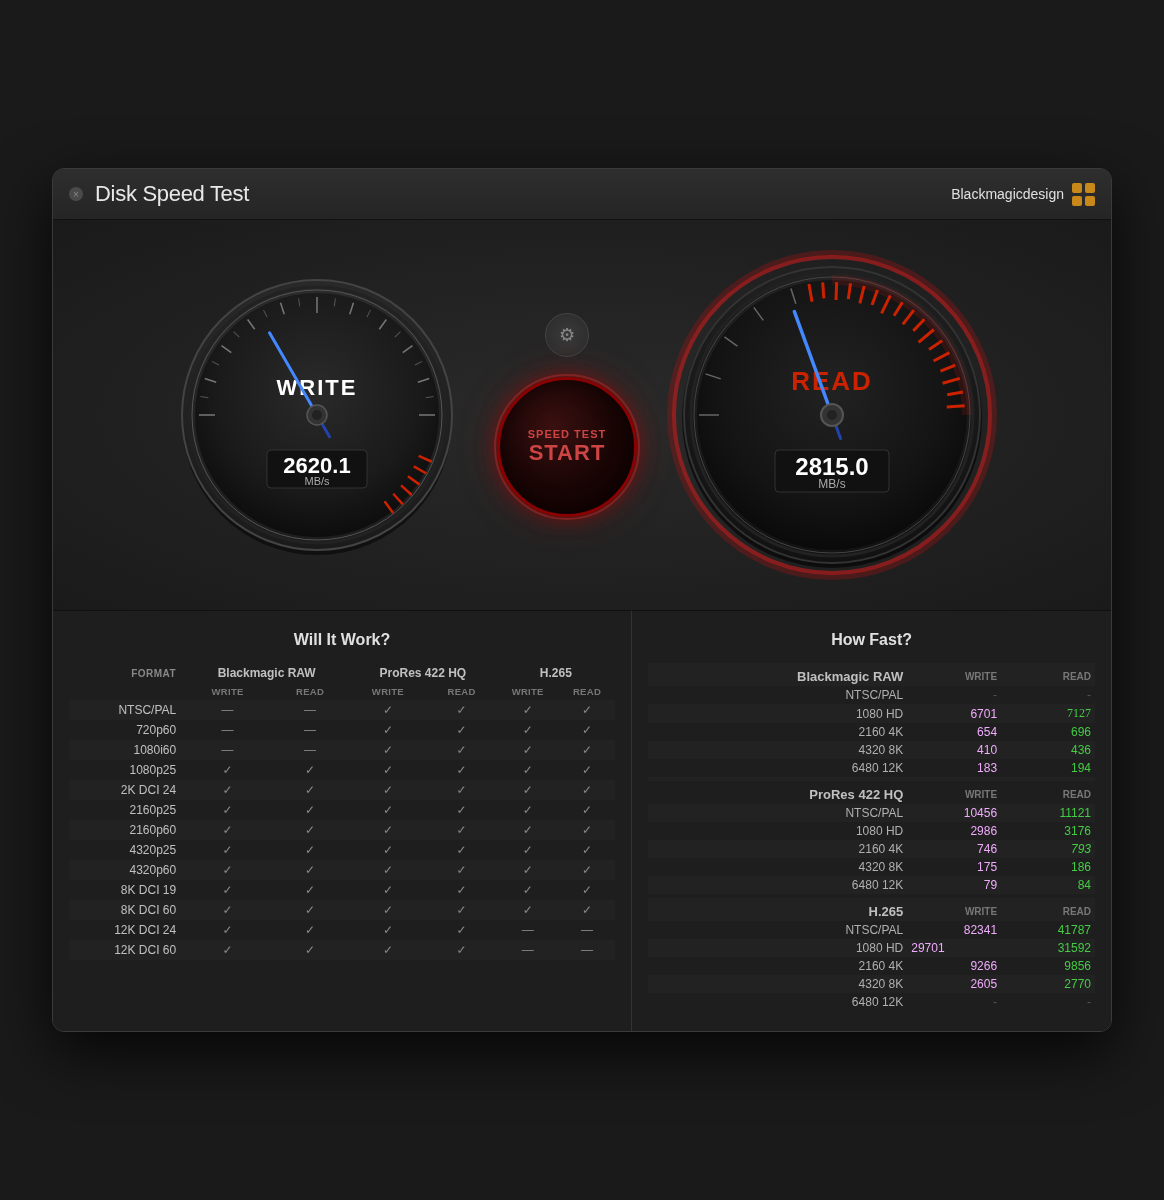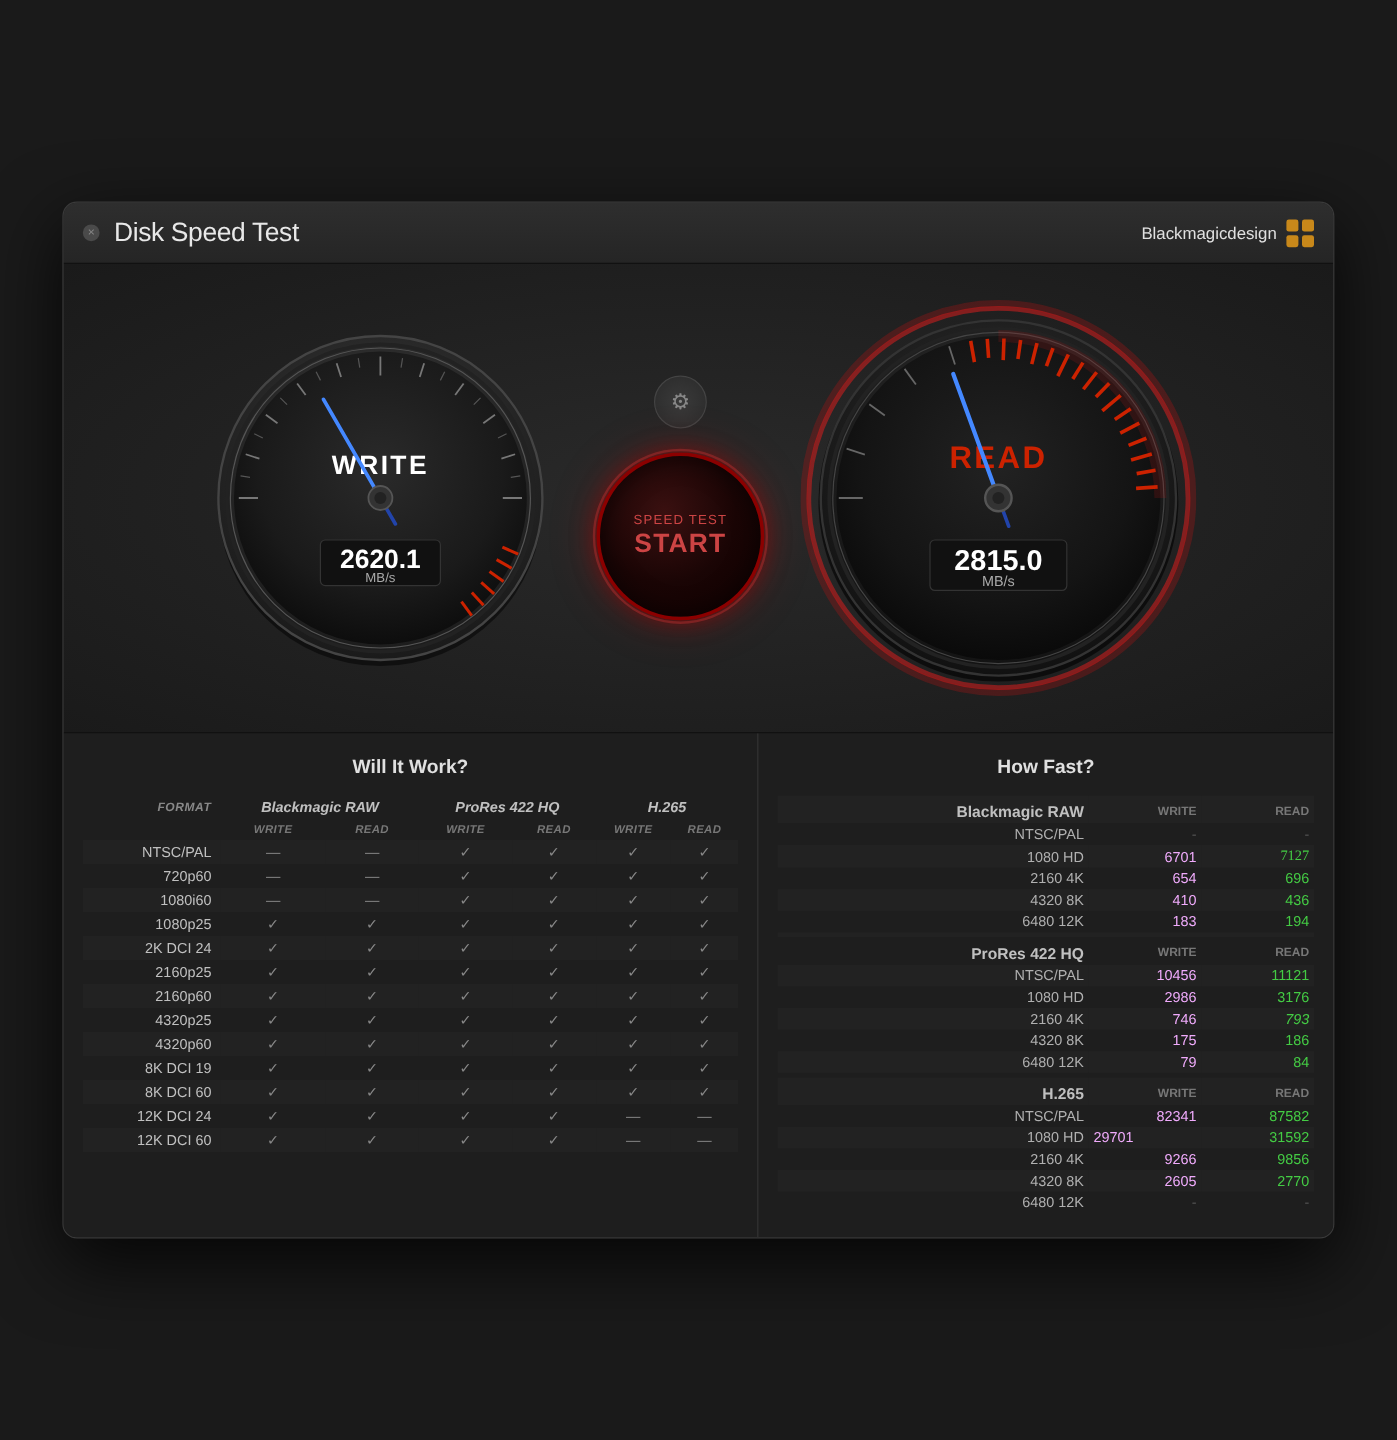--- a/index.html
+++ b/index.html
@@ -131,21 +131,21 @@
     .start-btn::before {
       content: '';
       position: absolute;
       inset: -6px;
       border-radius: 50%;
       border: 2px solid rgba(200,50,50,0.4);
     }
     .start-btn-text-small {
       color: #cc4444;
       font-size: 11px;
-      font-weight: 400;
+      font-weight: 700;
       letter-spacing: 1px;
       text-transform: uppercase;
     }
     .start-btn-text-large {
       color: #cc4444;
       font-size: 22px;
       font-weight: 700;
       letter-spacing: 1px;
     }
     
@@ -173,21 +173,20 @@
       width: 100%;
       border-collapse: collapse;
       font-size: 11.5px;
     }
     .will-table th {
       color: #c0c0c0;
       font-weight: 600;
       text-align: center;
       padding: 3px 4px;
       font-size: 12px;
-      font-style: italic;
     }
     .will-table .format-header {
       color: #888;
       font-size: 10px;
       text-transform: uppercase;
       text-align: right;
       padding-right: 8px;
       letter-spacing: 0.5px;
     }
     .will-table .sub-header {
@@ -666,21 +665,21 @@
               <td colspan="3" style="height:4px"></td>
             </tr>
             <tr class="group-header">
               <td style="text-align:right;color:#c0c0c0;font-weight:700;font-size:13px;padding:6px 4px 2px 4px">H.265</td>
               <td style="color:#777;font-size:10px;text-transform:uppercase;text-align:right">WRITE</td>
               <td style="color:#777;font-size:10px;text-transform:uppercase;text-align:right">READ</td>
             </tr>
             <tr>
               <td class="row-label">NTSC/PAL</td>
               <td class="val-write" style="text-align: right;">82341</td>
-              <td class="val-read" style="text-align: right;">87582</td>
+              <td class="val-read" style="text-align: right;">41787</td>
             </tr>
             <tr>
               <td class="row-label">1080 HD</td>
               <td class="val-write" style="text-align: left;">29701</td>
               <td class="val-read" style="text-align: right;">31592</td>
             </tr>
             <tr>
               <td class="row-label">2160 4K</td>
               <td class="val-write" style="text-align: right;">9266</td>
               <td class="val-read" style="text-align: right;">9856</td>

